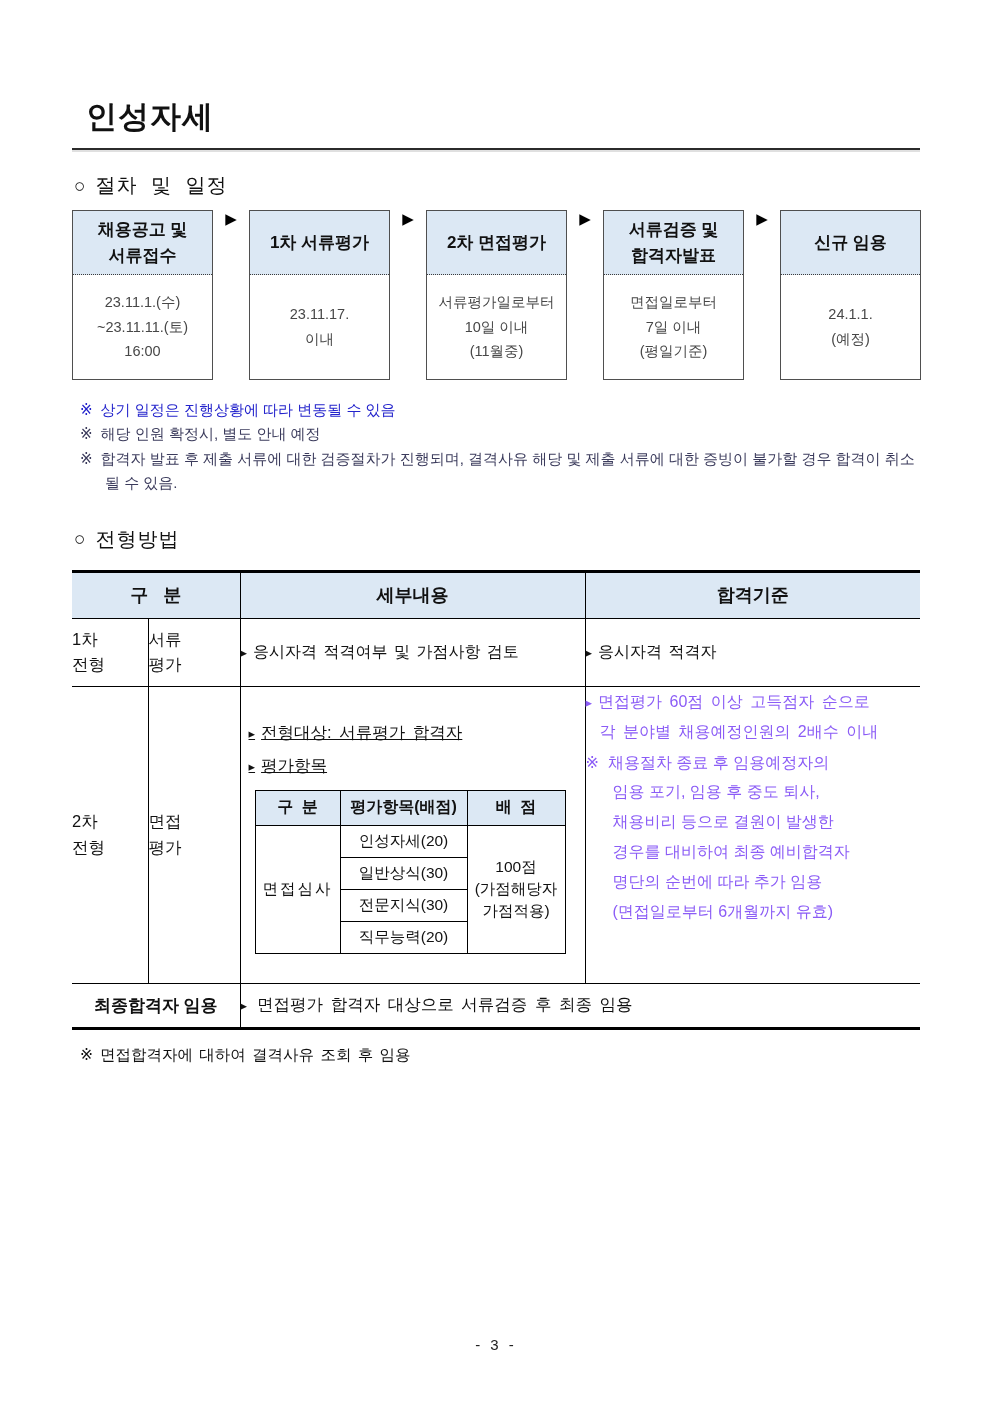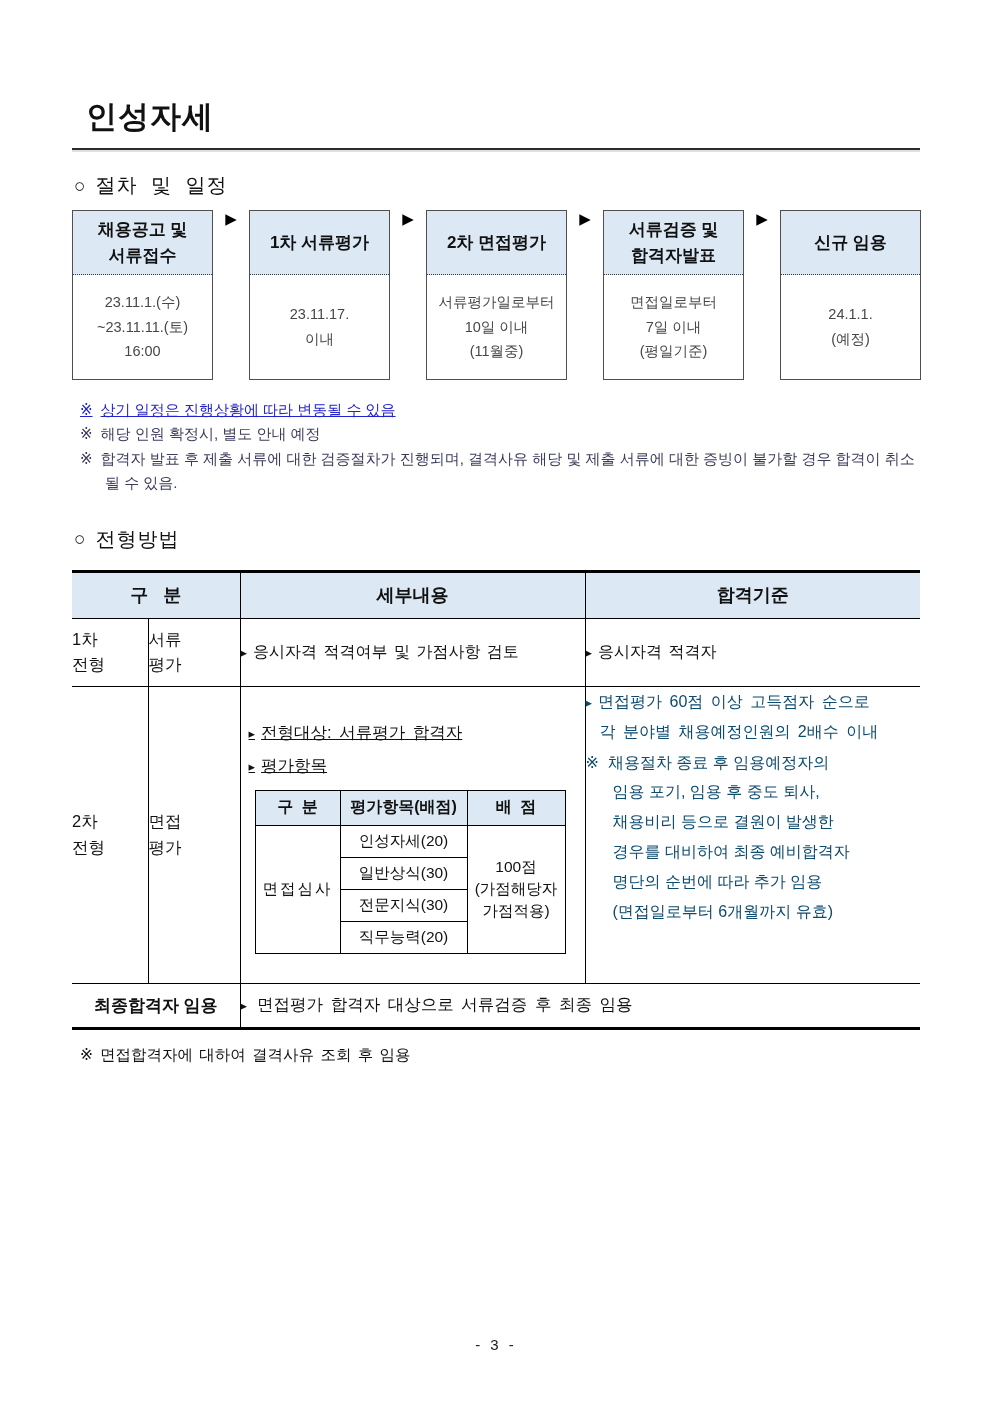--- a/index.html
+++ b/index.html
@@ -26,21 +26,21 @@
     font-weight:bold; font-size:17px; line-height:1.5; white-space:pre-line; color:#111; }
   .flow-step-body { flex:1; display:flex; align-items:center; justify-content:center; text-align:center;
     font-size:14.5px; color:#474747; line-height:1.7; white-space:pre-line; }
   .flow-arrow { width:36px; flex:none; display:flex; align-items:center; justify-content:center;
     font-size:15px; color:#000; padding-bottom:6px; }
 
   
   .notes { margin:18px 0 0 8px; }
   .note { font-size:15px; line-height:1.63; padding-left:25px; text-indent:-25px; word-break:break-all; }
   .note .nmark { margin-right:8px; }
-  .note-blue { color:#2323cc;text-decoration:underline; }
+  .note-blue { color:#2323cc; }
   .note-navy { color:#3b3b5c; }
 
   .method-heading { margin-top:30px; }
 
   
   table.main { border-collapse:collapse; table-layout:fixed; width:848px; margin-top:17px;
     border-top:3px solid #000; border-bottom:3px solid #000; }
   table.main th, table.main td { border:1px solid #000; padding:0; box-sizing:border-box; }
   table.main tr > *:first-child { border-left:0; }
   table.main tr > *:last-child { border-right:0; }
@@ -60,21 +60,21 @@
 
   
   table.inner { border-collapse:collapse; table-layout:fixed; width:310px; margin:8px 0 0 14px;
     border:1px solid #000; }
   table.inner th, table.inner td { border:1px solid #000; text-align:center; color:#111; box-sizing:border-box; }
   table.inner th { background:#dce8f4; font-size:16px; font-weight:bold; height:35px; word-spacing:4px; }
   table.inner td { font-size:15.5px; height:26px; padding:5px 2px; }
   td.inner-group { letter-spacing:2px; }
   td.inner-score { white-space:pre-line; line-height:1.45; font-size:15px; }
 
-  td.criteria2 { vertical-align:top; padding:28px 6px 0 10px; font-size:16px; line-height:1.87; color:#0c4a6e; }
+  td.criteria2 { vertical-align:top; padding:28px 6px 0 10px; font-size:16px; line-height:1.87; color:#8b5cf6; }
   .criteria2-bullet { padding-left:14px; text-indent:-14px; white-space:pre-line; word-spacing:3px; }
   .criteria2-note { padding-left:27px; text-indent:-27px; white-space:pre-line; margin-top:1px; }
   .criteria2-note .nmark { margin-right:9px; }
 
   td.final-label { text-align:center; vertical-align:middle; font-size:17px; font-weight:bold; color:#111; }
   td.final-detail { vertical-align:middle; padding-left:15px; font-size:16.5px; word-spacing:3px; color:#111; }
   td.final-detail .bmark { margin-right:10px; }
 
   .table-footnote { margin:15px 0 0 8px; font-size:15.5px; color:#111; word-spacing:2px; }
   .table-footnote .nmark { margin-right:7px; }

